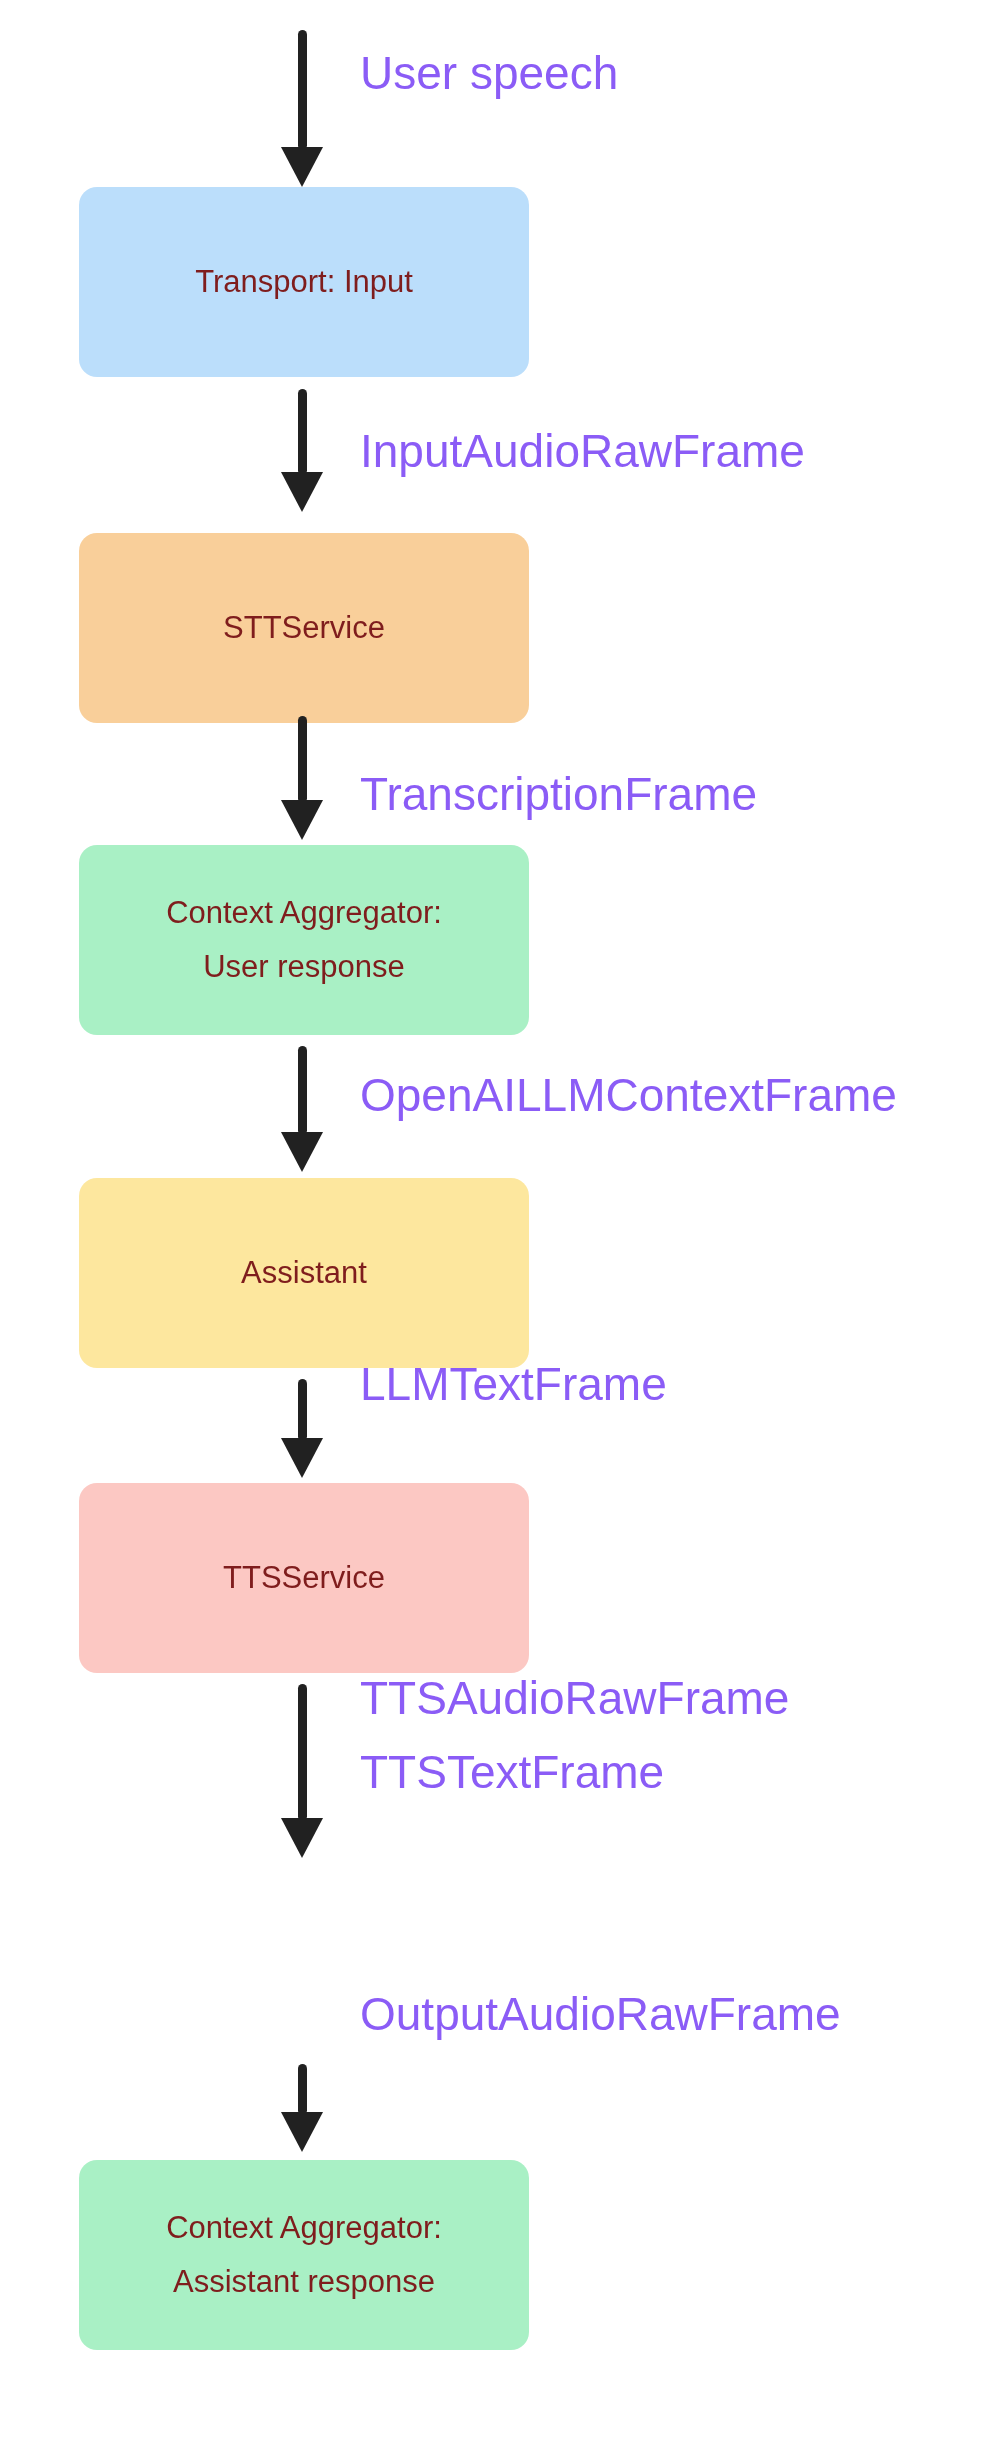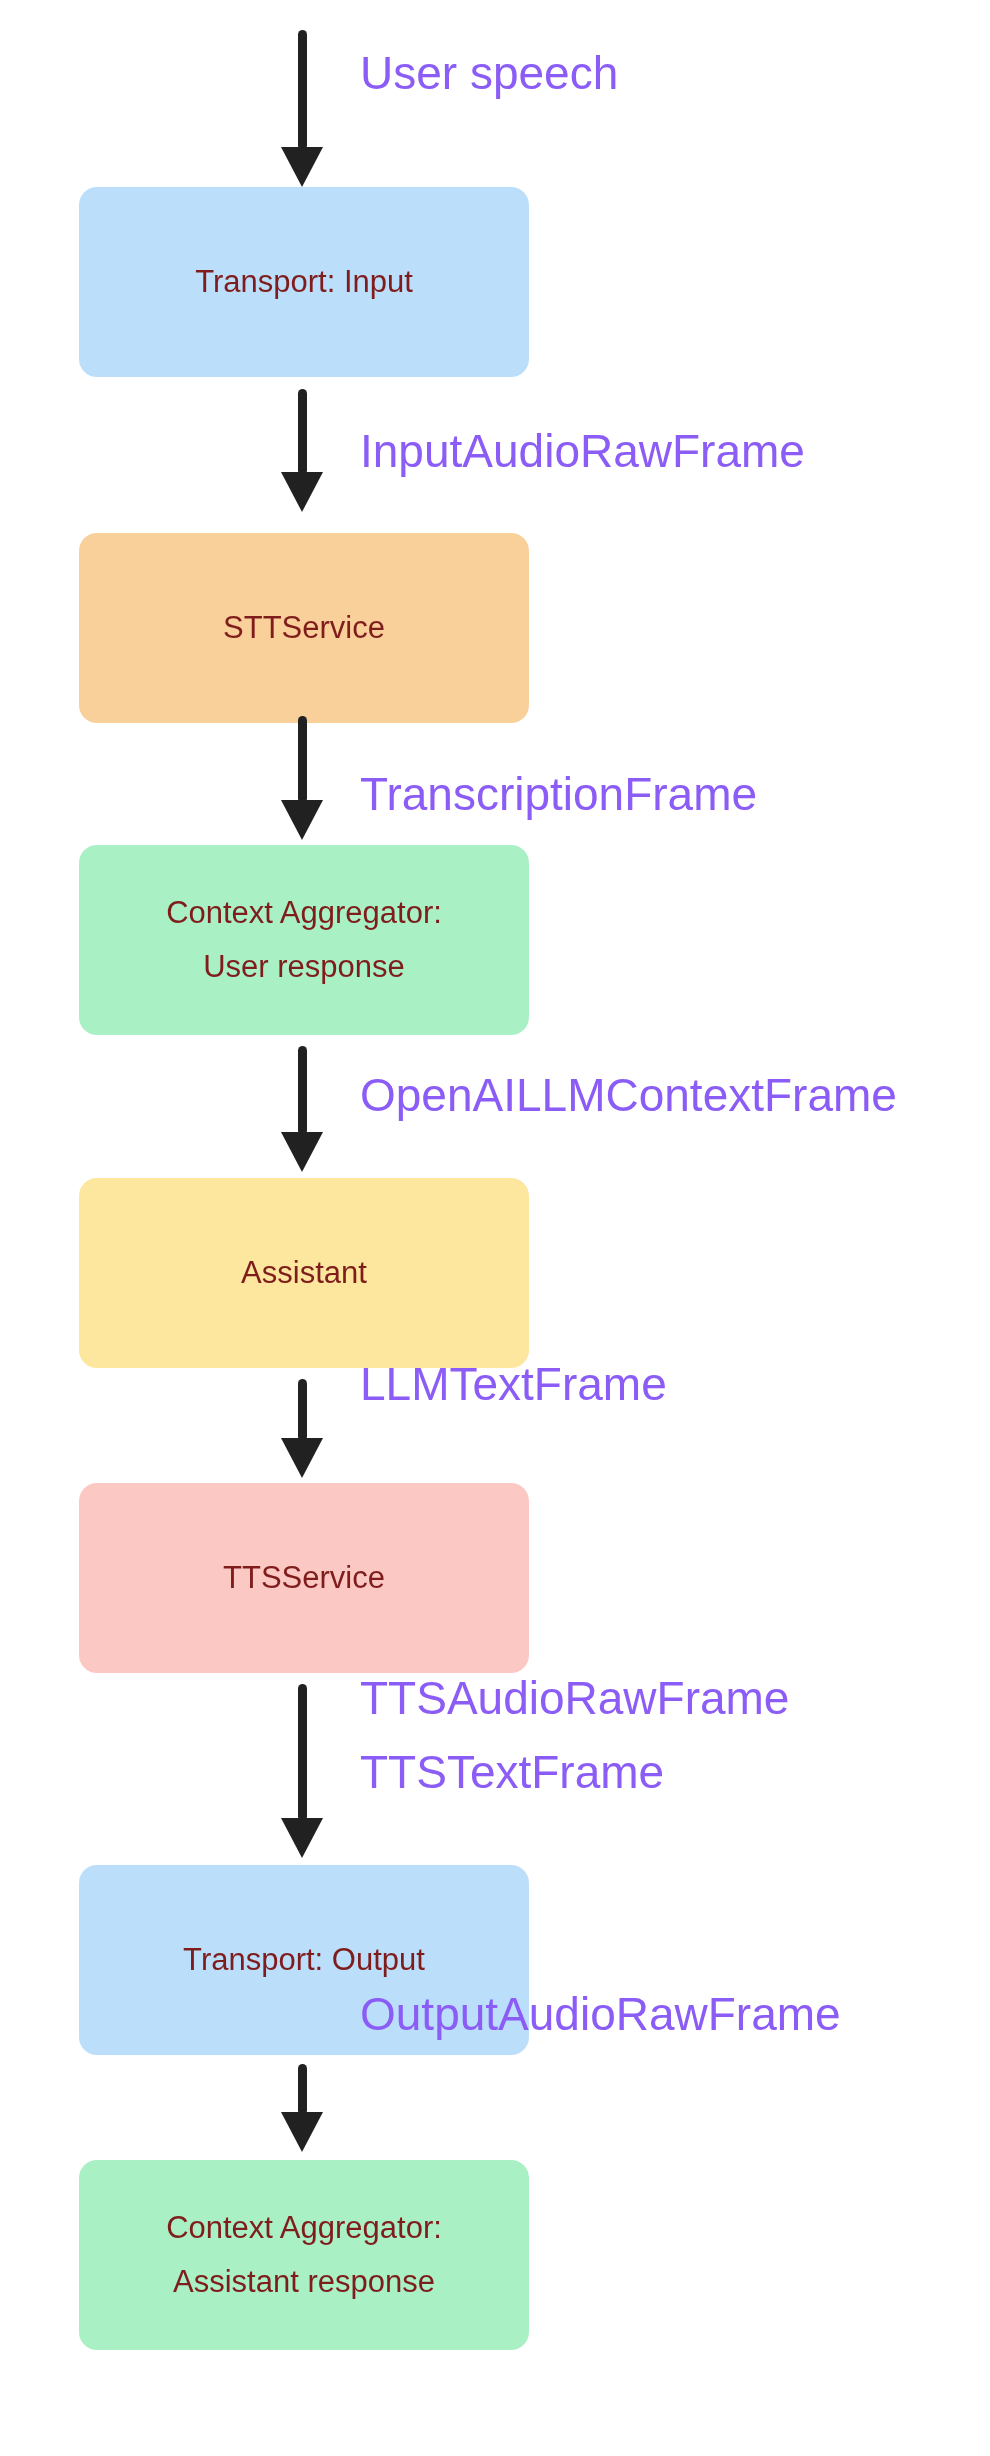--- a/index.html
+++ b/index.html
@@ -105,21 +105,20 @@
 
   <div class="node" style="top: 1483px; background: rgb(252, 200, 195);">TTSService</div>
 
   <div class="arrow" style="top:1684px;height:174px;">
     <div class="shaft"></div>
     <div class="head"></div>
   </div>
   <div class="edge-label" style="top:1662px;">TTSAudioRawFrame
 TTSTextFrame</div>
 
-  <div class="node" style="top: 1865px; background: rgb(187, 222, 251);">Transport: Output</div>
 
   <div class="arrow" style="top:2064px;height:88px;">
     <div class="shaft"></div>
     <div class="head"></div>
   </div>
   <div class="edge-label" style="top:1978px;text-align:center;">OutputAudioRawFrame</div>
 
   <div class="node" style="top: 2160px; background: rgb(169, 240, 197);">Context Aggregator:
 Assistant response</div>
 

